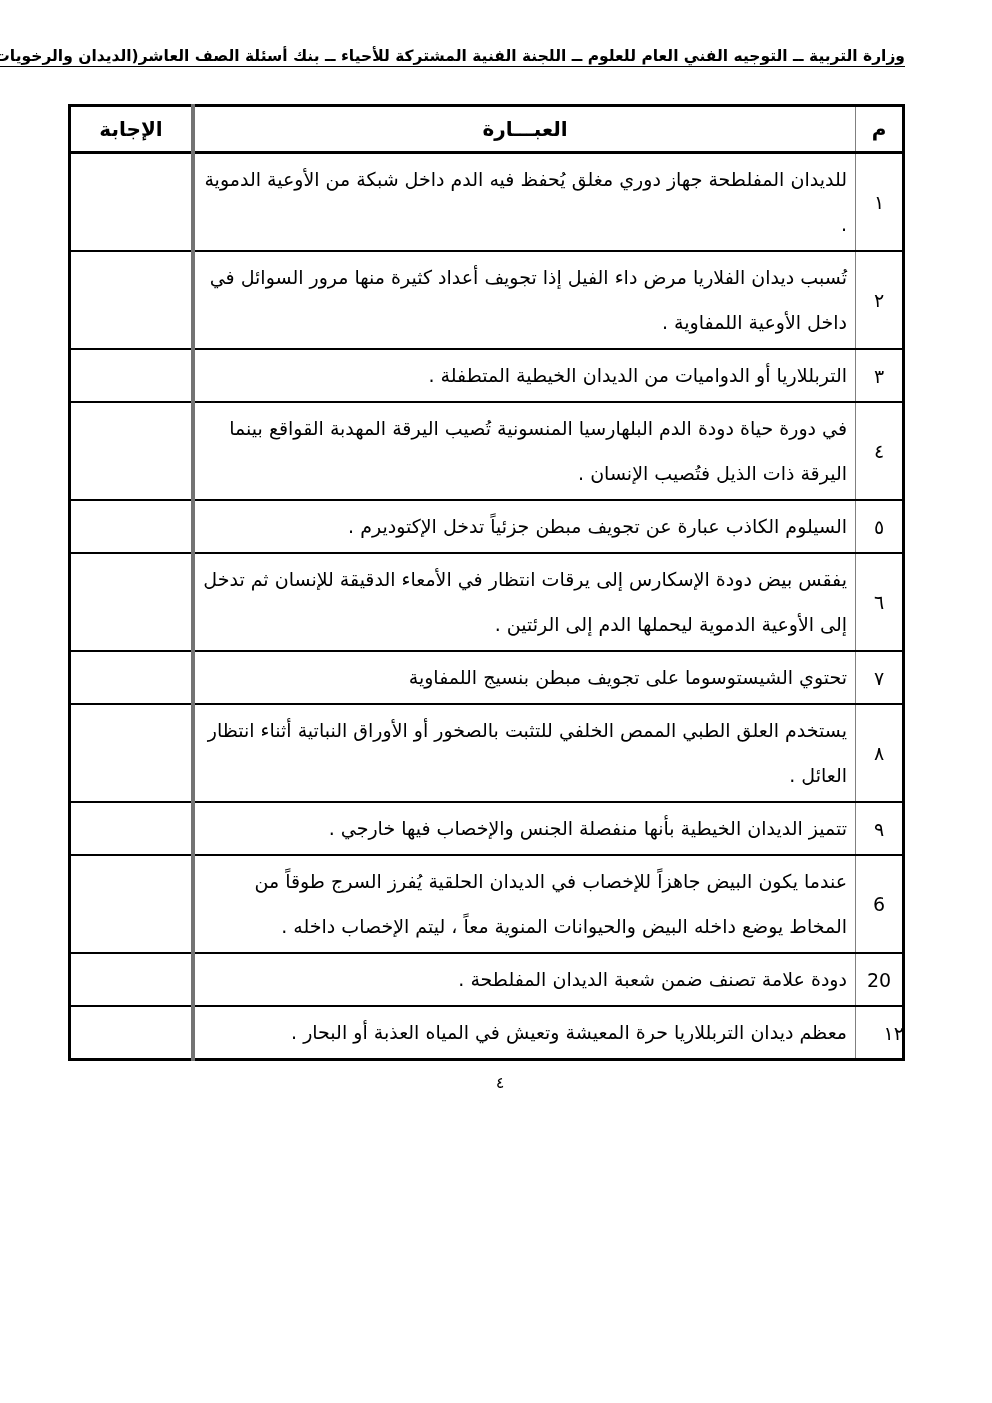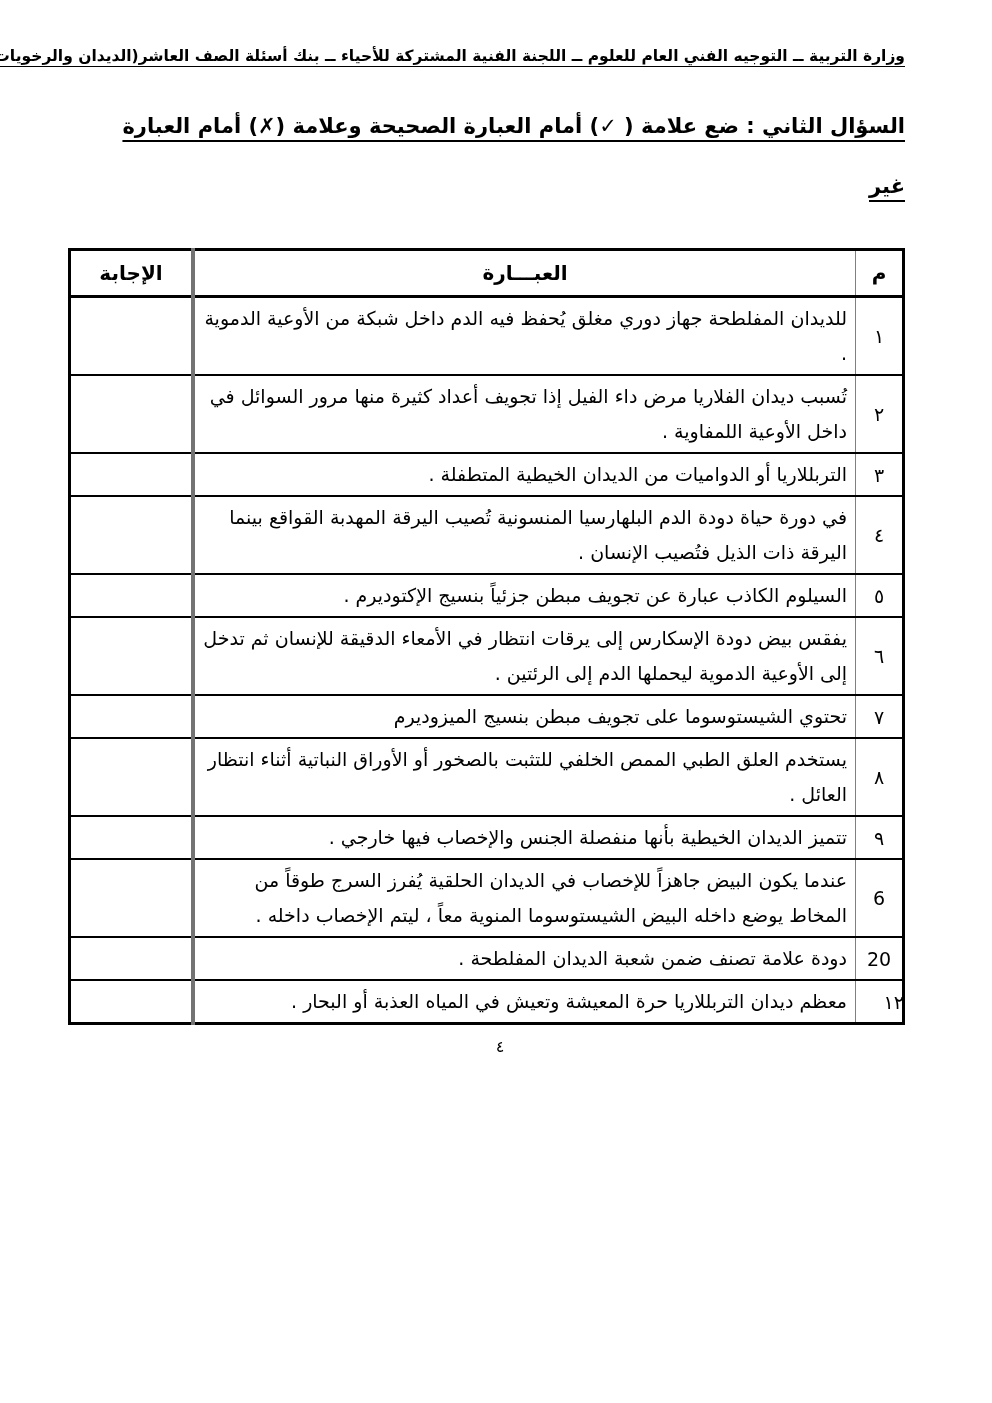--- a/index.html
+++ b/index.html
@@ -64,38 +64,37 @@
   table.statements tr:last-child td { border-bottom: none; padding-left: 48px; }
   .col-num { width: 38px; }
   .col-statement { width: 652px; border-left: 4px solid #737373; border-right: 1px solid #808080; }
   .col-answer { width: 112px; margin-left: 12px; }
   .cell-num {
     text-align: center;
     font-size: 19px;
   }
   .cell-statement {
     text-align: right;
-    line-height: 35px;
+    line-height: 45px;
   }
   .cell-answer { }
   .page-number {
     margin-top: 12px;
     text-align: center;
     font-size: 16px;
   }
 </style>
 </head>
 <body>
 
 <div class="page">
 
   <div class="doc-header">وزارة التربية ــ التوجيه الفني العام للعلوم ــ اللجنة الفنية المشتركة للأحياء ــ بنك أسئلة الصف العاشر(الديدان والرخويات)</div>
 
   <div class="question-title">
-    <span class="title-line">السؤال الثاني : ضع علامة ( ✓) أمام العبارة الصحيحة وعلامة (✗) أمام العبارة غير</span>
   </div>
 
   <table class="statements">
     <thead>
       <tr>
         <th class="col-num">م</th>
         <th class="col-statement">العبـــارة</th>
         <th class="col-answer">الإجابة</th>
       </tr>
     </thead>
@@ -115,46 +114,46 @@
           <td class="cell-statement col-statement">التربللاريا أو الدواميات من الديدان الخيطية المتطفلة .</td>
           <td class="cell-answer col-answer"></td>
         </tr>
         <tr>
           <td class="cell-num col-num">٤</td>
           <td class="cell-statement col-statement">في دورة حياة دودة الدم البلهارسيا المنسونية تُصيب اليرقة المهدبة القواقع بينما اليرقة ذات الذيل فتُصيب الإنسان .</td>
           <td class="cell-answer col-answer"></td>
         </tr>
         <tr>
           <td class="cell-num col-num">٥</td>
-          <td class="cell-statement col-statement">السيلوم الكاذب عبارة عن تجويف مبطن جزئياً بنسيج الإكتوديرم .</td>
+          <td class="cell-statement col-statement">السيلوم الكاذب عبارة عن تجويف مبطن جزئياً تدخل الإكتوديرم .</td>
           <td class="cell-answer col-answer"></td>
         </tr>
         <tr>
           <td class="cell-num col-num">٦</td>
           <td class="cell-statement col-statement">يفقس بيض دودة الإسكارس إلى يرقات انتظار في الأمعاء الدقيقة للإنسان ثم تدخل إلى الأوعية الدموية ليحملها الدم إلى الرئتين .</td>
           <td class="cell-answer col-answer"></td>
         </tr>
         <tr>
           <td class="cell-num col-num">٧</td>
-          <td class="cell-statement col-statement">تحتوي الشيستوسوما على تجويف مبطن بنسيج الميزوديرم</td>
+          <td class="cell-statement col-statement">تحتوي الشيستوسوما على تجويف مبطن بنسيج اللمفاوية</td>
           <td class="cell-answer col-answer"></td>
         </tr>
         <tr>
           <td class="cell-num col-num">٨</td>
           <td class="cell-statement col-statement">يستخدم العلق الطبي الممص الخلفي للتثبت بالصخور أو الأوراق النباتية أثناء انتظار العائل .</td>
           <td class="cell-answer col-answer"></td>
         </tr>
         <tr>
           <td class="cell-num col-num">٩</td>
           <td class="cell-statement col-statement">تتميز الديدان الخيطية بأنها منفصلة الجنس والإخصاب فيها خارجي .</td>
           <td class="cell-answer col-answer"></td>
         </tr>
         <tr>
           <td class="cell-num col-num">6</td>
-          <td class="cell-statement col-statement">عندما يكون البيض جاهزاً للإخصاب في الديدان الحلقية يُفرز السرج طوقاً من المخاط يوضع داخله البيض الشيستوسوما المنوية معاً ، ليتم الإخصاب داخله .</td>
+          <td class="cell-statement col-statement">عندما يكون البيض جاهزاً للإخصاب في الديدان الحلقية يُفرز السرج طوقاً من المخاط يوضع داخله البيض والحيوانات المنوية معاً ، ليتم الإخصاب داخله .</td>
           <td class="cell-answer col-answer"></td>
         </tr>
         <tr>
           <td class="cell-num col-num">20</td>
           <td class="cell-statement col-statement">دودة علامة تصنف ضمن شعبة الديدان المفلطحة .</td>
           <td class="cell-answer col-answer"></td>
         </tr>
         <tr>
           <td class="cell-num col-num">١٢</td>
           <td class="cell-statement col-statement">معظم ديدان التربللاريا حرة المعيشة وتعيش في المياه العذبة أو البحار .</td>

